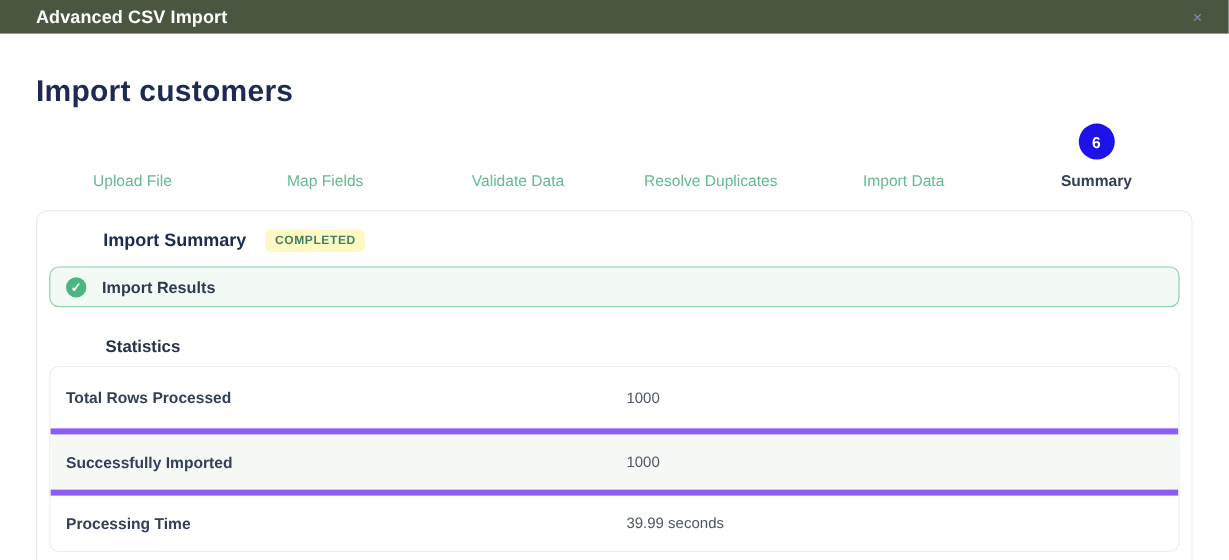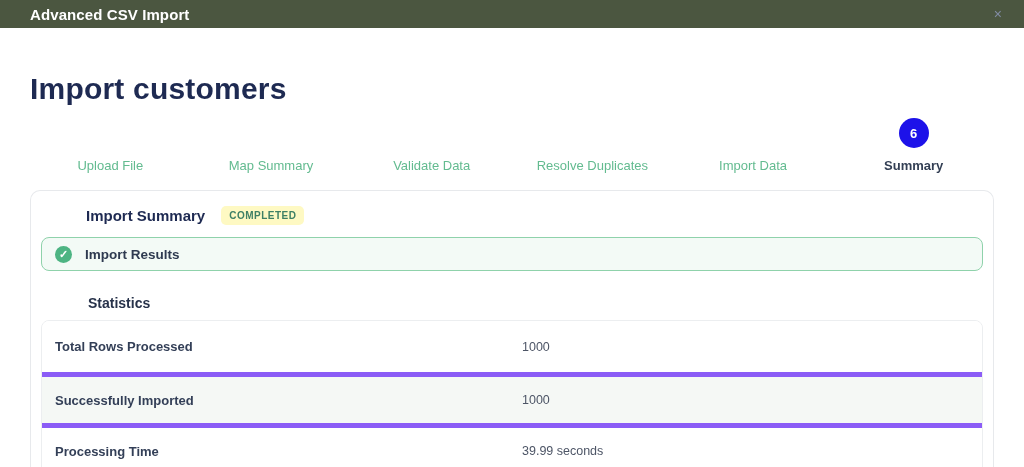--- a/index.html
+++ b/index.html
@@ -27,22 +27,22 @@
   .close-btn {
     background: none; border: none; cursor: pointer;
     color: #828ca4;
     font-size: 14px;
     line-height: 1;
     padding: 4px;
   }
   
   .content { padding: 0 30px; }
   h1.page-title {
-    margin-top: 44px;
-    font-size: 30px;
+    margin-top: 34px;
+    font-size: 25px;
     font-weight: bold;
     color: #1e2a52;
     letter-spacing: .2px;
   }
   
   .stepper {
     margin-top: 12px;
     display: flex;
     width: 100%;
   }
@@ -189,21 +189,21 @@
 
   <h1 class="page-title">Import customers</h1>
 
   <nav class="stepper">
     <div class="step">
       <div class="step-badge-slot"></div>
       <span class="step-label">Upload File</span>
     </div>
     <div class="step">
       <div class="step-badge-slot"></div>
-      <span class="step-label">Map Summary</span>
+      <span class="step-label">Map Fields</span>
     </div>
     <div class="step">
       <div class="step-badge-slot"></div>
       <span class="step-label">Validate Data</span>
     </div>
     <div class="step">
       <div class="step-badge-slot"></div>
       <span class="step-label">Resolve Duplicates</span>
     </div>
     <div class="step">

